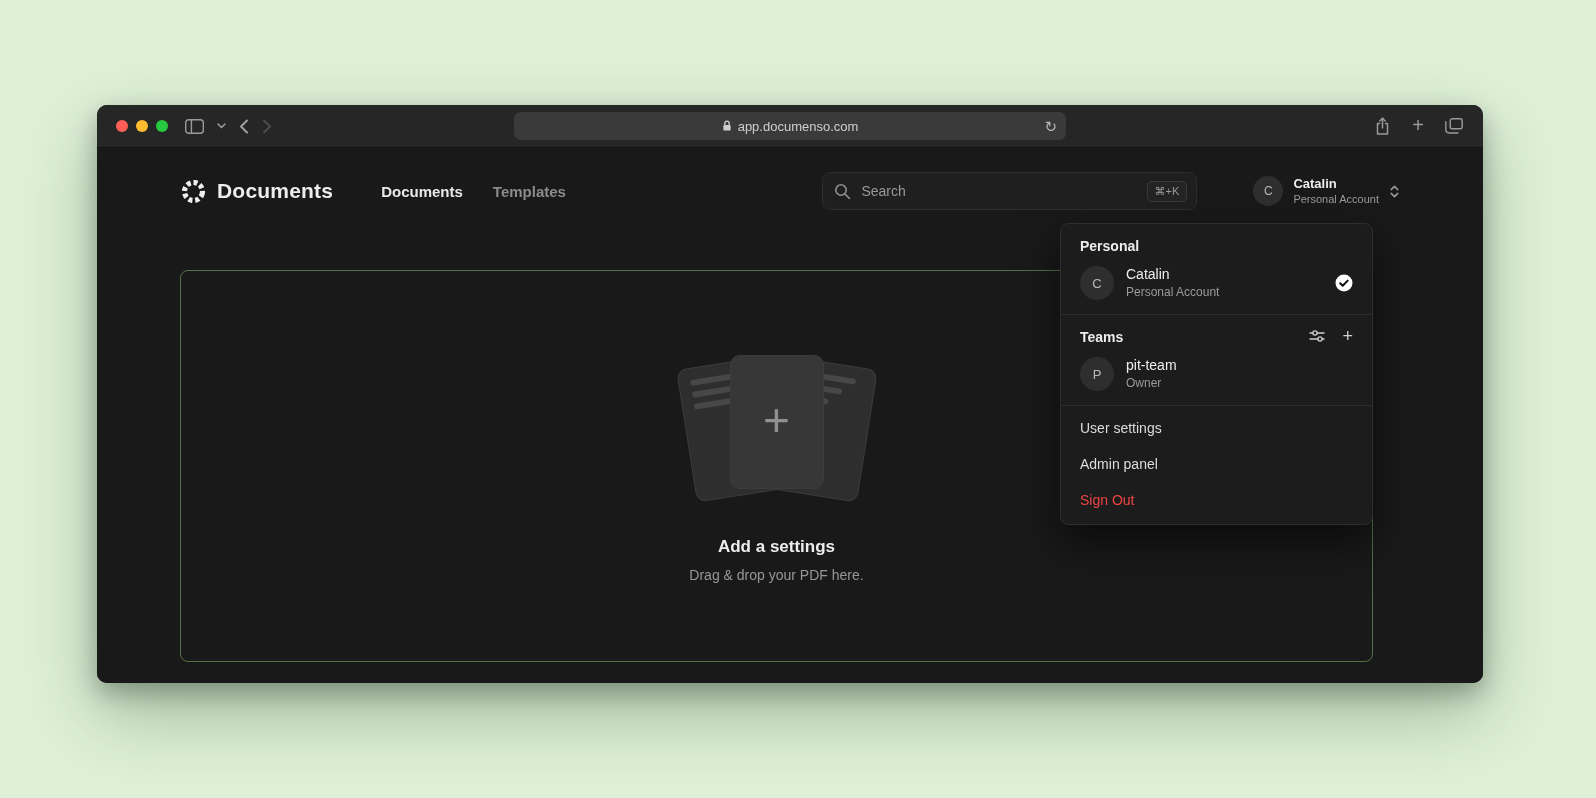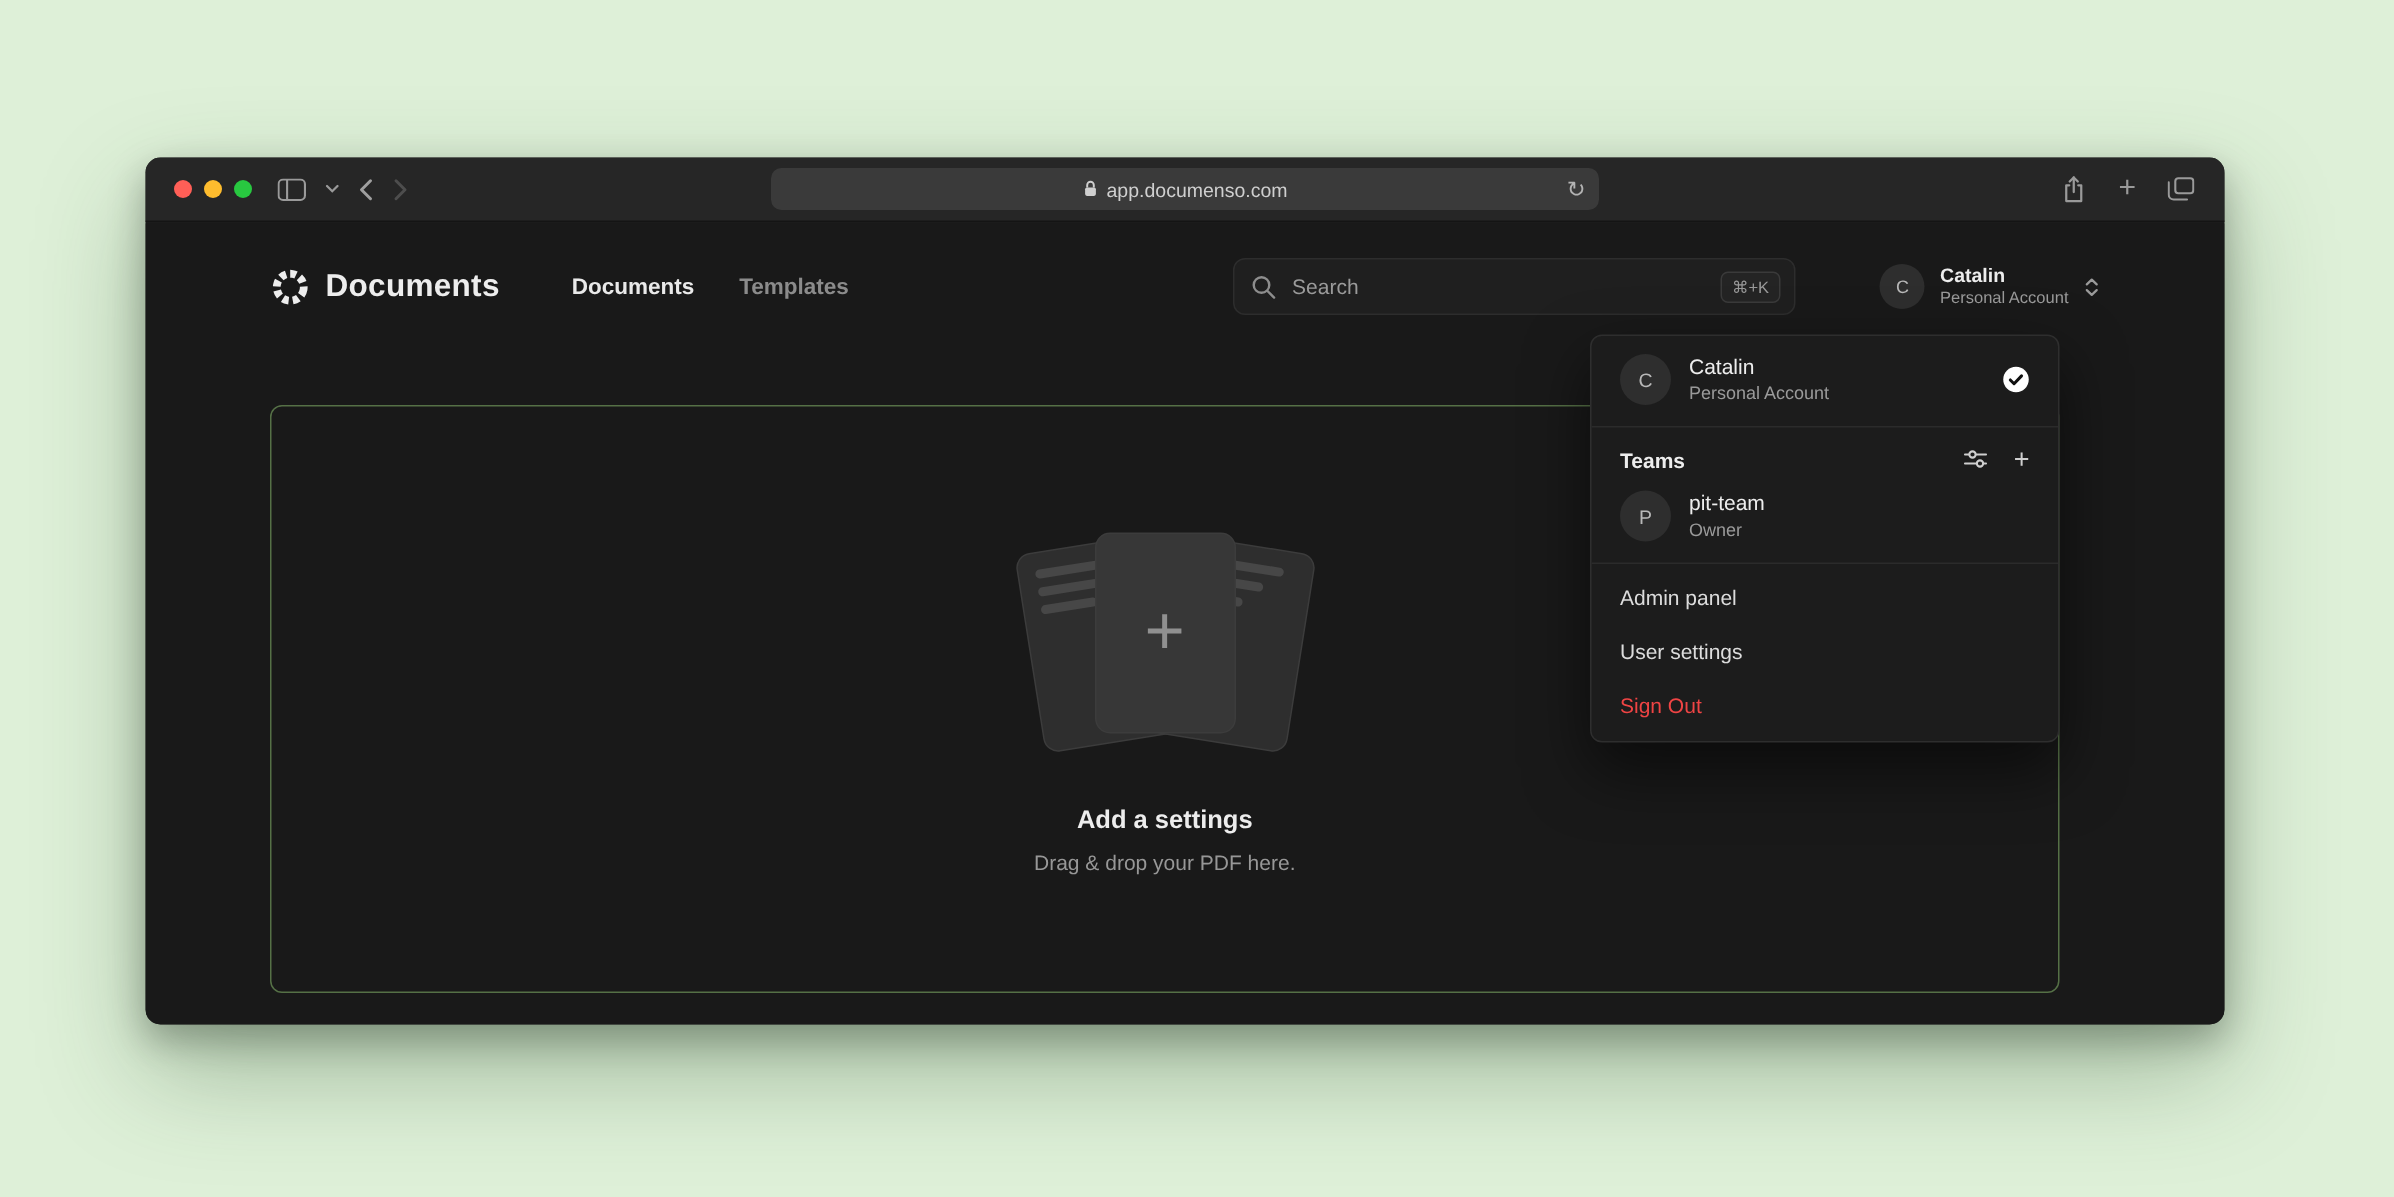--- a/index.html
+++ b/index.html
@@ -199,20 +199,21 @@
         <span>
           <svg width="11" height="15" viewBox="0 0 11 15" fill="none" stroke="#9a9a9a" stroke-width="1.5" stroke-linecap="round" stroke-linejoin="round">
             <path d="M2.2 5.6 L5.5 2.4 L8.8 5.6"></path>
             <path d="M2.2 9.4 L5.5 12.6 L8.8 9.4"></path>
           </svg>
         </span>
       </div>
     </div>
 
     <div class="menu">
+      <div class="menu-section">Personal</div>
 
       <div class="menu-row">
         <span class="avatar md">C</span>
         <span>
           <div class="row-name">Catalin</div>
           <div class="row-sub">Personal Account</div>
         </span>
         <span class="row-check">
           <svg width="18" height="18" viewBox="0 0 18 18">
             <circle cx="9" cy="9" r="8.5" fill="#ffffff"></circle>
@@ -241,22 +242,22 @@
       <div class="menu-row">
         <span class="avatar md">P</span>
         <span>
           <div class="row-name">pit-team</div>
           <div class="row-sub">Owner</div>
         </span>
       </div>
 
       <div class="menu-div"></div>
 
+      <div class="menu-link">User settings</div>
       <div class="menu-link">Admin panel</div>
-      <div class="menu-link">User settings</div>
       <div class="menu-link danger">Sign Out</div>
     </div>
 
     <div class="dropzone">
       <div class="dz-inner">
         <div class="cards">
           <div class="card left">
             <div class="bars">
                 <span class="bar b1"></span>
                 <span class="bar b2"></span>

